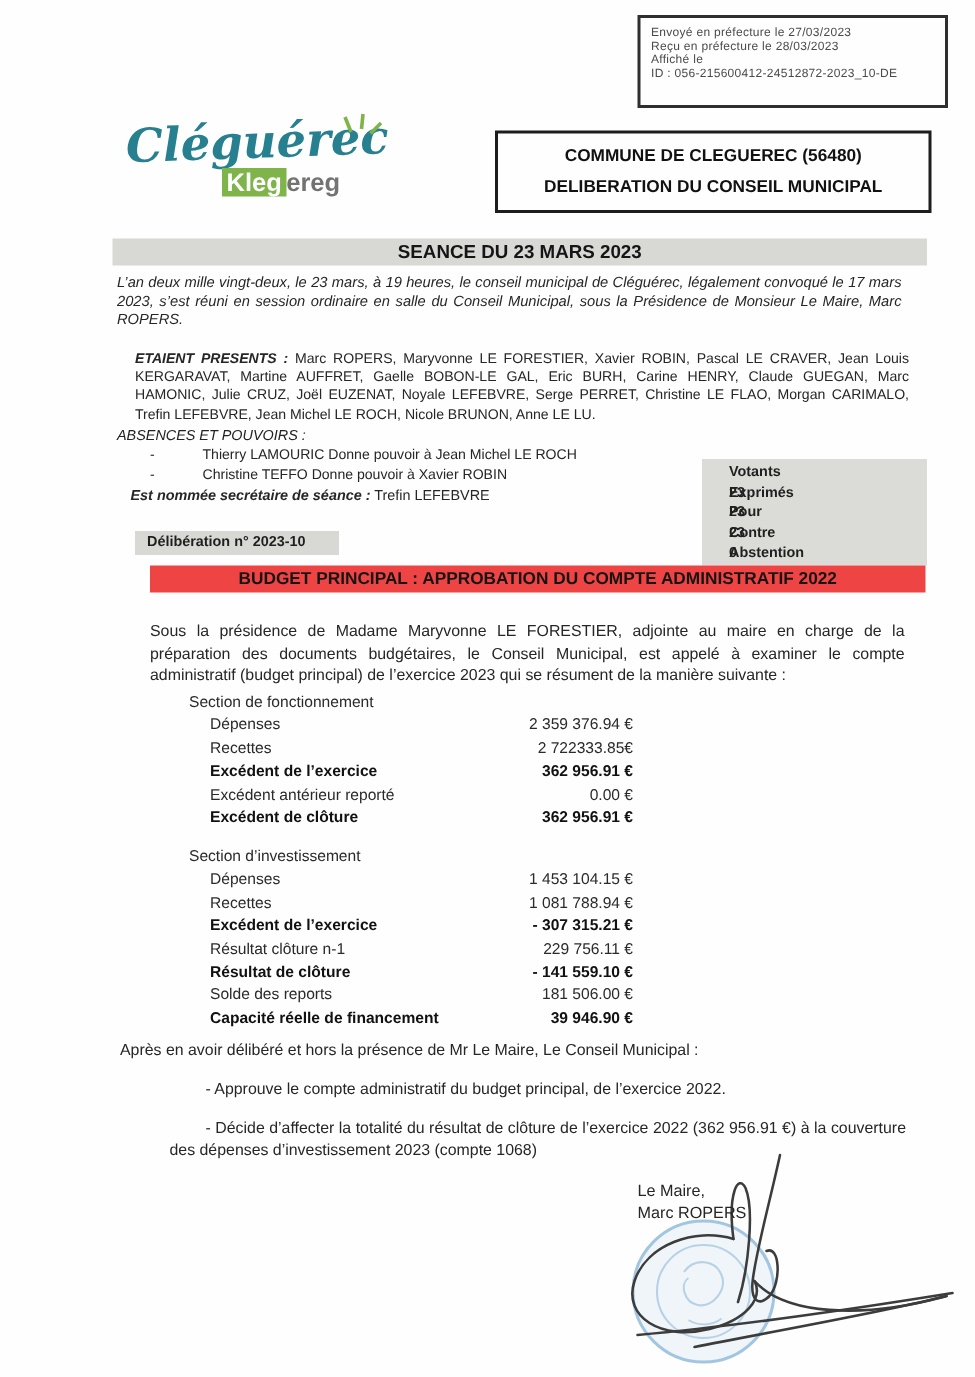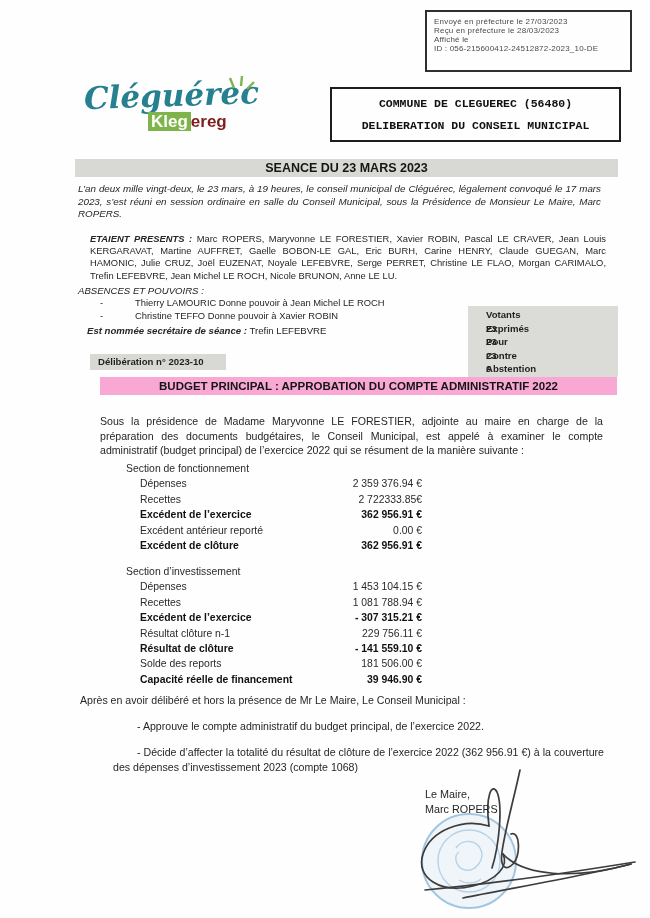--- a/index.html
+++ b/index.html
@@ -32,33 +32,32 @@
     transform: rotate(-2deg);
     letter-spacing: 0px; line-height: 34px;
     white-space: nowrap;
   }
   .logo-br {
     position: absolute; left: 64px; top: 34px;
     font-size: 17px; font-weight: bold; line-height: 20px;
     white-space: nowrap;
   }
   .logo-br .hl { background: #7fb44a; color: #ffffff; padding: 0 3px; }
-  .logo-br .rest { color: #7f1d1d; }
+  .logo-br .rest { color: #737373; }
   .logo-rays { position: absolute; left: 138px; top: -4px; }
 
   
   .title-box {
     position: absolute; left: 330px; top: 87px;
     width: 291px; height: 55px;
     border: 2px solid #1d1d1d;
     display: flex; flex-direction: column; justify-content: space-around;
     align-items: center; padding: 4px 0;
     font-weight: bold; font-size: 11.5px; color: #111;
     text-align: right;
-    font-family: Liberation Mono, monospace;
   }
 
   
   .seance-band {
     position: absolute; left: 75px; top: 159px;
     width: 543px; height: 18px;
     background: #d8d8d4;
     display: flex; align-items: center; justify-content: center;
     font-weight: bold; font-size: 12.5px; color: #151515;
   }
@@ -89,21 +88,21 @@
   .delib-badge {
     position: absolute; left: 90px; top: 354px;
     width: 136px; height: 16px;
     background: #d8d8d4;
     padding-left: 8px; line-height: 16px;
     font-weight: bold; font-size: 9.6px; color: #1f1f1f;
   }
   .subject-bar {
     position: absolute; left: 100px; top: 377px;
     width: 517px; height: 18px;
-    background: #f9a8d4;
+    background: #ef4444;
     display: flex; align-items: center; justify-content: center;
     font-weight: bold; font-size: 11.5px; color: #151515;
   }
 
   .body-intro { left: 100px; top: 414px; width: 503px; font-size: 10.6px; line-height: 14.6px; }
 
   
   .budget-section { position: absolute; left: 126px; width: 296px; font-size: 10.4px; color: #2a2a2a; }
   .budget-section .sec-title { height: 15.4px; line-height: 15.4px; }
   .budget-row { display: flex; padding-left: 14px; height: 15.4px; line-height: 15.4px; }
@@ -189,21 +188,21 @@
     <div class="vote-row">
       <span class="vl">Abstention</span>
       <span>0</span>
     </div>
   </div>
 
   <div class="delib-badge">Délibération n° 2023-10</div>
 
   <div class="subject-bar">BUDGET PRINCIPAL : APPROBATION DU COMPTE ADMINISTRATIF 2022</div>
 
-  <div class="para body-intro">Sous la présidence de Madame Maryvonne LE FORESTIER, adjointe au maire en charge de la préparation des documents budgétaires, le Conseil Municipal, est appelé à examiner le compte administratif (budget principal) de l’exercice 2022 qui se résument de la manière suivante :</div>
+  <div class="para body-intro">Sous la présidence de Madame Maryvonne LE FORESTIER, adjointe au maire en charge de la préparation des documents budgétaires, le Conseil Municipal, est appelé à examiner le compte administratif (budget principal) de l’exercice 2023 qui se résument de la manière suivante :</div>
 
   <div class="budget-section" style="top:461px">
     <div class="sec-title">Section de fonctionnement</div>
     <div class="budget-row">
       <span>Dépenses</span>
       <span class="val">2 359 376.94 €</span>
     </div>
     <div class="budget-row">
       <span>Recettes</span>
       <span class="val">2 722333.85€</span>

